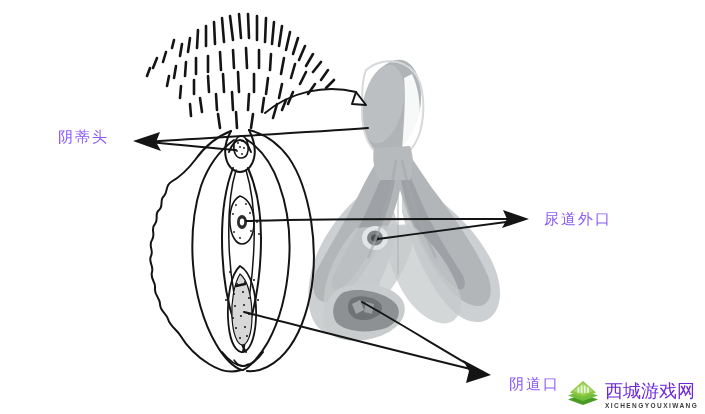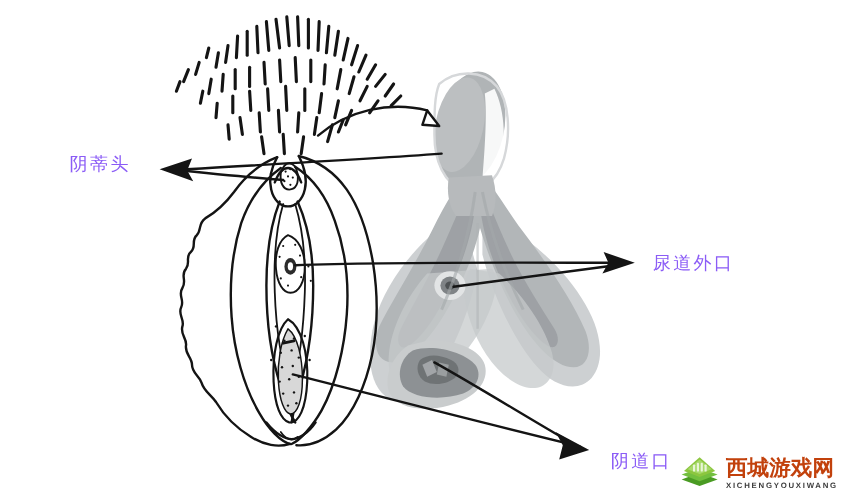--- a/index.html
+++ b/index.html
@@ -48,22 +48,22 @@
   #watermark-logo { width: 34px; height: 32px; flex: 0 0 auto; }
   #watermark-text-wrap {
     display: flex;
     flex-direction: column;
     justify-content: center;
     padding-top: 1px;
   }
   #watermark-title {
     font-family: "DejaVu Sans", sans-serif;
     font-size: 18px;
-    font-weight: bold;
-    color: #c2410c;
+    font-weight: normal;
+    color: #6d28d9;
     letter-spacing: 0px;
     line-height: 1.05;
   }
   #watermark-subtitle {
     font-family: "Liberation Sans", sans-serif;
     font-size: 6.5px;
     font-weight: bold;
     color: #3c3c3c;
     letter-spacing: 1.45px;
     line-height: 1;

